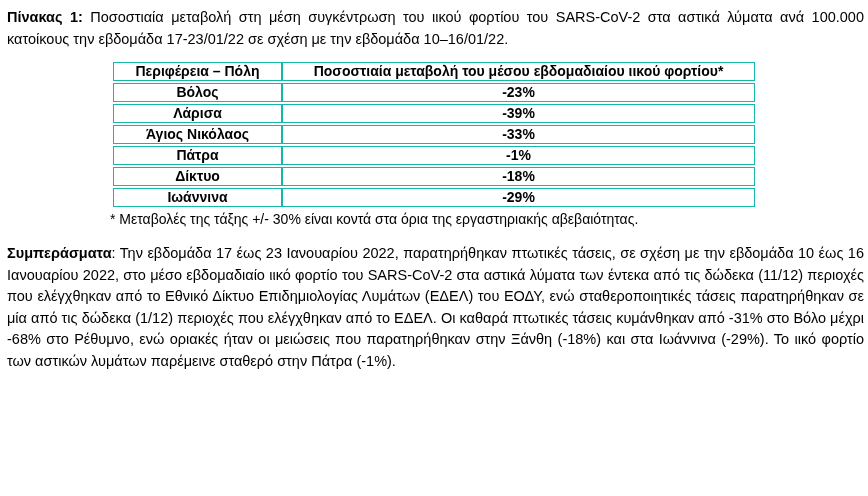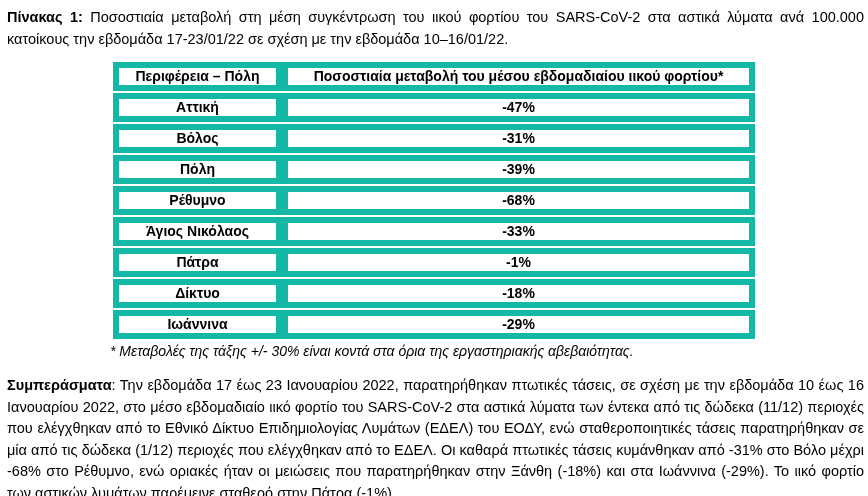--- a/index.html
+++ b/index.html
@@ -19,38 +19,37 @@
   }
   .bold { font-weight: bold; }
   .data-table {
     margin: 10px 0 0 113px;
     width: 642px;
     table-layout: fixed;
     border-collapse: separate;
     border-spacing: 0 2px;
   }
   .data-table th, .data-table td {
-    border: 6px solid #14b8a6;
+    border: 1px solid #14b8a6;
     font-weight: bold;
     font-size: 14px;
     text-align: center;
     vertical-align: middle;
     padding: 0;
     height: 19px;
     line-height: 17px;
     overflow: hidden;
     white-space: nowrap;
   }
   .col-region { width: 169px; }
   .col-change { width: 473px; }
   .footnote {
     margin: 1px 4px 0 110px;
     font-size: 14px;
     line-height: 18px;
-    font-style: italic;
   }
   .conclusions {
     margin: 15px 4px 0 7px;
     font-size: 14.5px;
     line-height: 21.5px;
     text-align: justify;
   }
 </style>
 </head>
 <body>
@@ -65,34 +64,26 @@
     <col class="col-change">
   </colgroup>
   <thead>
     <tr>
       <th>Περιφέρεια – Πόλη</th>
       <th>Ποσοστιαία μεταβολή του μέσου εβδομαδιαίου ιικού φορτίου*</th>
     </tr>
   </thead>
   <tbody>
       <tr>
-        <td>Αττική</td>
-        <td>-47%</td>
+        <td>Βόλος</td>
+        <td>-23%</td>
       </tr>
       <tr>
-        <td>Βόλος</td>
-        <td>-31%</td>
-      </tr>
-      <tr>
-        <td>Πόλη</td>
+        <td>Λάρισα</td>
         <td>-39%</td>
-      </tr>
-      <tr>
-        <td>Ρέθυμνο</td>
-        <td>-68%</td>
       </tr>
       <tr>
         <td>Άγιος Νικόλαος</td>
         <td>-33%</td>
       </tr>
       <tr>
         <td>Πάτρα</td>
         <td>-1%</td>
       </tr>
       <tr>

